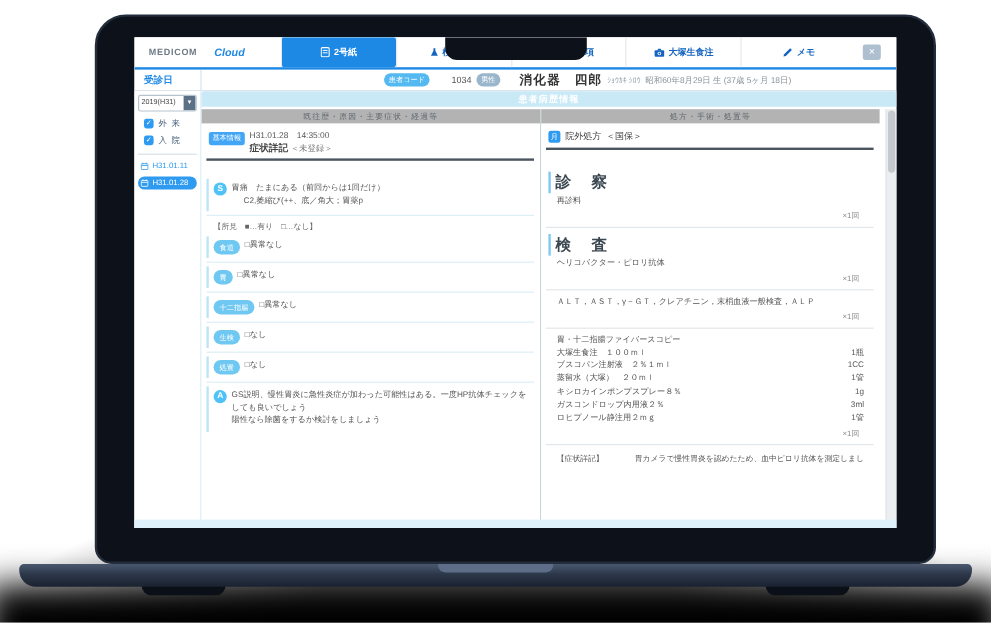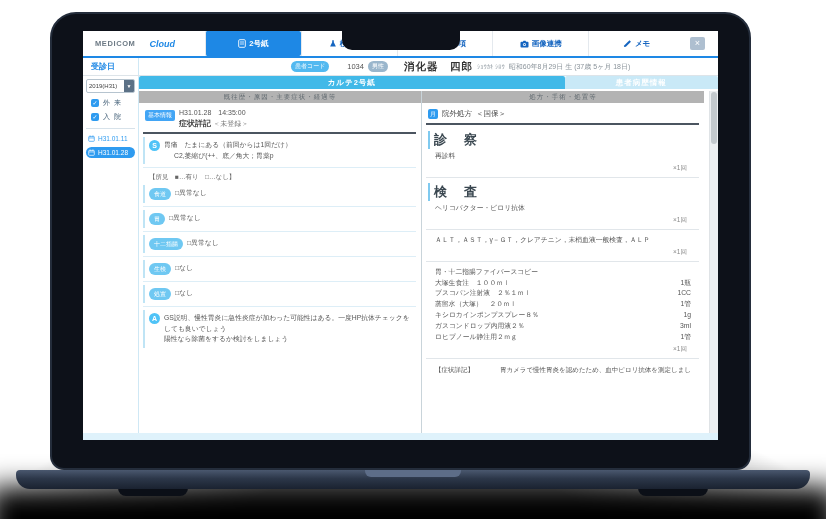--- a/index.html
+++ b/index.html
@@ -3,21 +3,21 @@
 <meta charset="utf-8">
 <style>
   html,body{margin:0;padding:0;background:#fff;}
   .stage{position:relative;width:826px;height:519px;overflow:hidden;background:#fff;
          font-family:"Liberation Sans","DejaVu Sans",sans-serif;-webkit-font-smoothing:antialiased;}
   
   .floor-shadow{position:absolute;left:-12px;right:-12px;top:487px;height:80px;background:#000;
                 filter:blur(14px);z-index:1;}
   .ambient-shadow{position:absolute;left:0;right:0;top:330px;height:190px;z-index:0;
                   background:radial-gradient(ellipse 70% 90% at 50% 100%, rgba(0,0,0,.55) 30%, rgba(0,0,0,0) 72%);}
-  .laptop{position:absolute;left:50px;top:12px;width:701px;height:458px;background:#0d1119;
+  .laptop{position:absolute;left:79px;top:12px;width:701px;height:458px;background:#0d1119;
           border:2px solid #242d3b;border-radius:26px 26px 14px 14px;box-sizing:border-box;z-index:2;}
   .screen{position:absolute;left:31px;top:17px;width:635px;height:409px;background:#fff;overflow:hidden;}
   .notch{position:absolute;top:0;left:50%;transform:translateX(-50%);width:118px;height:19px;
          background:#0d1119;border-radius:0 0 10px 10px;z-index:60;}
   .deck{position:absolute;left:16px;top:470px;width:794px;height:19px;z-index:5;
         background:linear-gradient(180deg,#4a586f 0%,#2c3749 45%,#1a2230 100%);
         border-radius:4px 4px 14px 14px;}
   .deck-notch{position:absolute;left:50%;top:0;transform:translateX(-50%);width:96px;height:7px;
               background:#5d6d88;border-radius:0 0 6px 6px;}
   .foot{position:absolute;top:488px;width:70px;height:8px;background:#0b0f17;border-radius:0 0 8px 8px;z-index:4;}
@@ -68,21 +68,21 @@
   .mtab.inactive{background:#c9e9f7;flex:1;}
   .cols{flex:1;display:flex;position:relative;padding-right:14px;min-height:0;}
   .col{flex:1;display:flex;flex-direction:column;min-width:0;}
   .col.left{border-right:1px solid #c9d4da;}
   .colhead{height:12px;flex:0 0 12px;background:#b3b3b3;color:#60696f;font-size:6.5px;display:flex;align-items:center;
            justify-content:center;letter-spacing:1px;white-space:nowrap;overflow:hidden;}
   .colbody{flex:1;background:#fff;padding:4px 5px 0 4px;overflow:hidden;}
   .vscroll{position:absolute;right:0;top:0;bottom:0;width:8px;background:#eceff1;border-left:1px solid #dfe3e6;}
   .vthumb{position:absolute;top:1px;left:1px;width:6px;height:52px;background:#c3c9cd;border-radius:3px;}
   
-  .entry-head{display:flex;gap:4px;padding:1px 2px 3px;border-bottom:2px solid #4b5560;margin-bottom:3px;}
+  .entry-head{display:flex;gap:4px;padding:1px 2px 3px;border-bottom:2px solid #4b5560;margin-bottom:15px;}
   .badge-info{background:#42a5f5;color:#fff;font-size:6px;padding:1px 3px;border-radius:2px;align-self:flex-start;
               margin-top:2px;white-space:nowrap;}
   .eh-dt{font-size:7px;color:#555;}
   .eh-doc{font-size:8px;color:#444;font-weight:bold;}
   .eh-status{font-size:7px;color:#777;font-weight:normal;}
   .krow{display:flex;gap:4px;align-items:flex-start;padding:3px 2px 3px 4px;border-left:2px solid #bfe4f5;margin:2px 0;}
   .cbadge{width:11px;height:11px;border-radius:50%;background:#4fc3f7;color:#fff;font-size:7px;font-weight:bold;
           display:flex;align-items:center;justify-content:center;flex:0 0 auto;}
   .pbadge{background:#6fc8f2;color:#fff;font-size:6px;padding:1.5px 5px;border-radius:7px;flex:0 0 auto;white-space:nowrap;}
   .klines{font-size:6.8px;color:#555;line-height:1.55;min-width:0;}
@@ -151,21 +151,21 @@
           </div>
           <div class="ntab">
             <span>
                 <svg width="9" height="8" viewBox="0 0 10 9">
                   <rect x="0.5" y="2" width="9" height="6.3" rx="1" fill="currentColor"></rect>
                   <rect x="3.4" y="0.8" width="3.2" height="1.6" rx="0.5" fill="currentColor"></rect>
                   <circle cx="5" cy="5.1" r="1.7" fill="#fff"></circle>
                   <circle cx="5" cy="5.1" r="0.9" fill="currentColor"></circle>
                 </svg>
               </span>
-            <span>画像連携</span>
+            <span>大塚生食注</span>
           </div>
           <div class="ntab">
             <span>
                 <svg width="9" height="9" viewBox="0 0 10 10">
                   <path d="M1 9 L1.6 7 L7.2 1.4 L8.8 3 L3.2 8.6 Z" fill="currentColor"></path>
                 </svg>
               </span>
             <span>メモ</span>
           </div>
         </div>
@@ -215,21 +215,20 @@
                 <line x1="3" y1="0.8" x2="3" y2="2.6" stroke="currentColor" stroke-width="1"></line>
                 <line x1="7" y1="0.8" x2="7" y2="2.6" stroke="currentColor" stroke-width="1"></line>
                 <line x1="1.4" y1="4.2" x2="8.6" y2="4.2" stroke="currentColor" stroke-width="1"></line>
               </svg>
             <span>H31.01.28</span>
           </div>
         </div>
 
         <div class="main">
           <div class="mtabs">
-            <div class="mtab active">カルテ2号紙</div>
             <div class="mtab inactive">患者病歴情報</div>
           </div>
           <div class="cols">
 
             <div class="col left">
               <div class="colhead">既往歴・原因・主要症状・経過等</div>
               <div class="colbody">
                 <div class="entry-head">
                   <span class="badge-info">基本情報</span>
                   <div>

